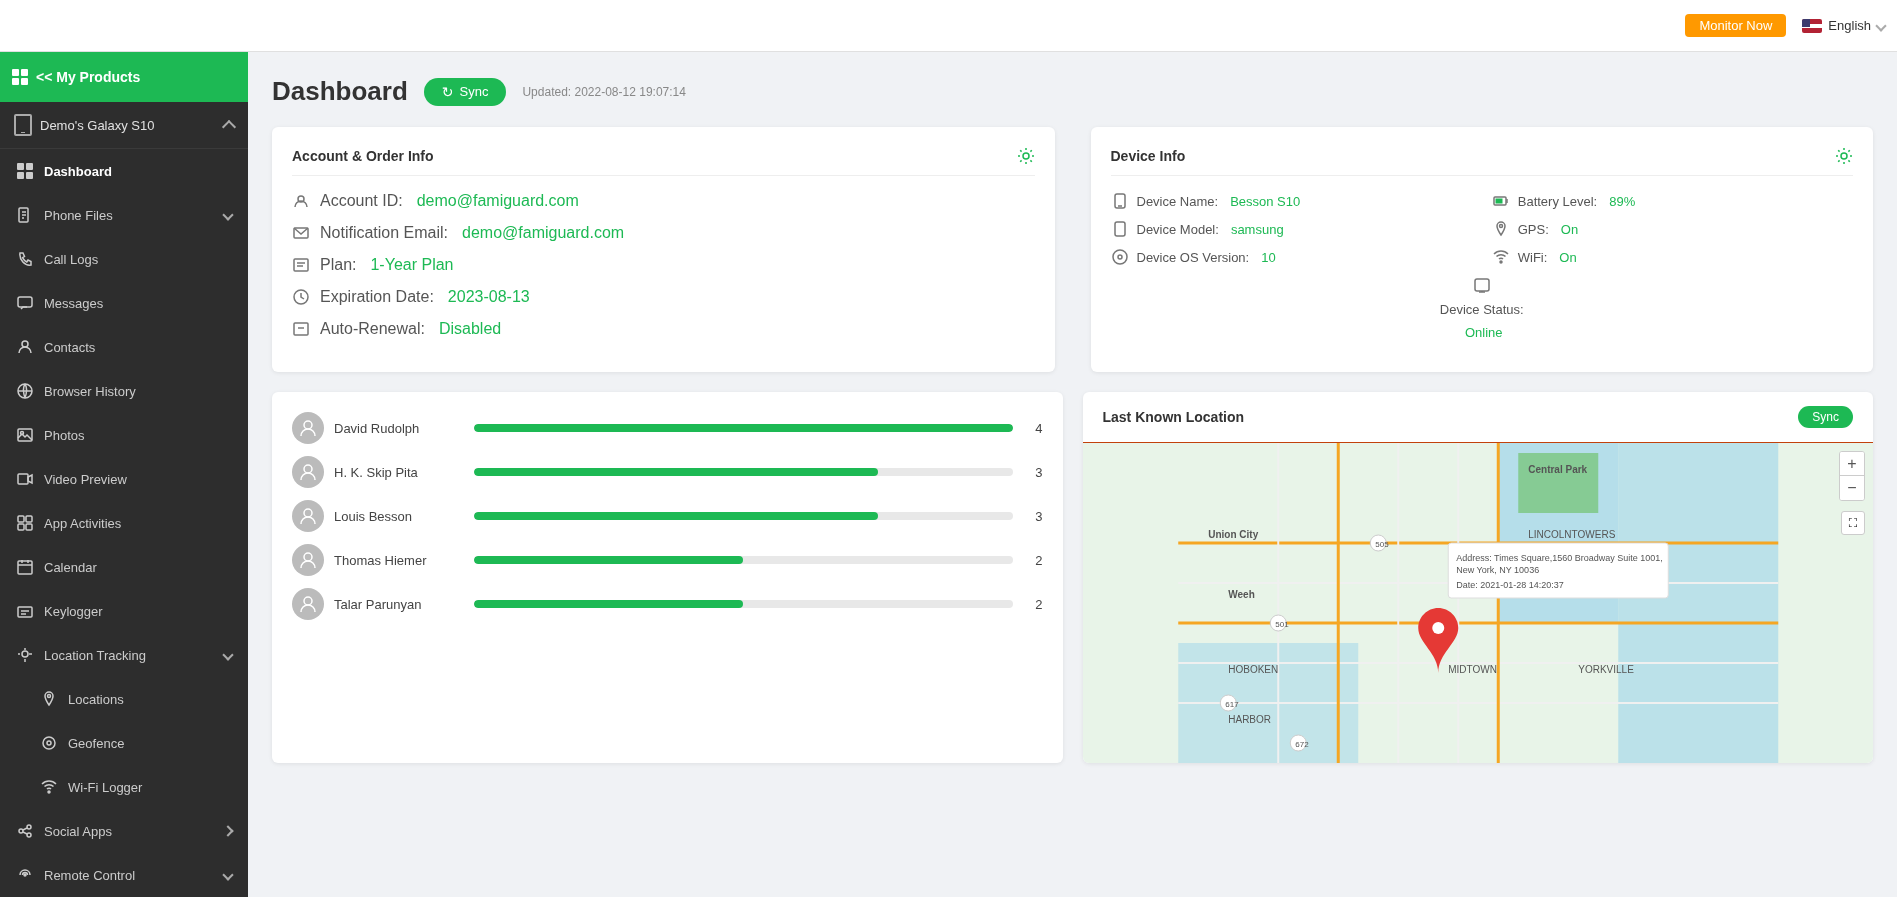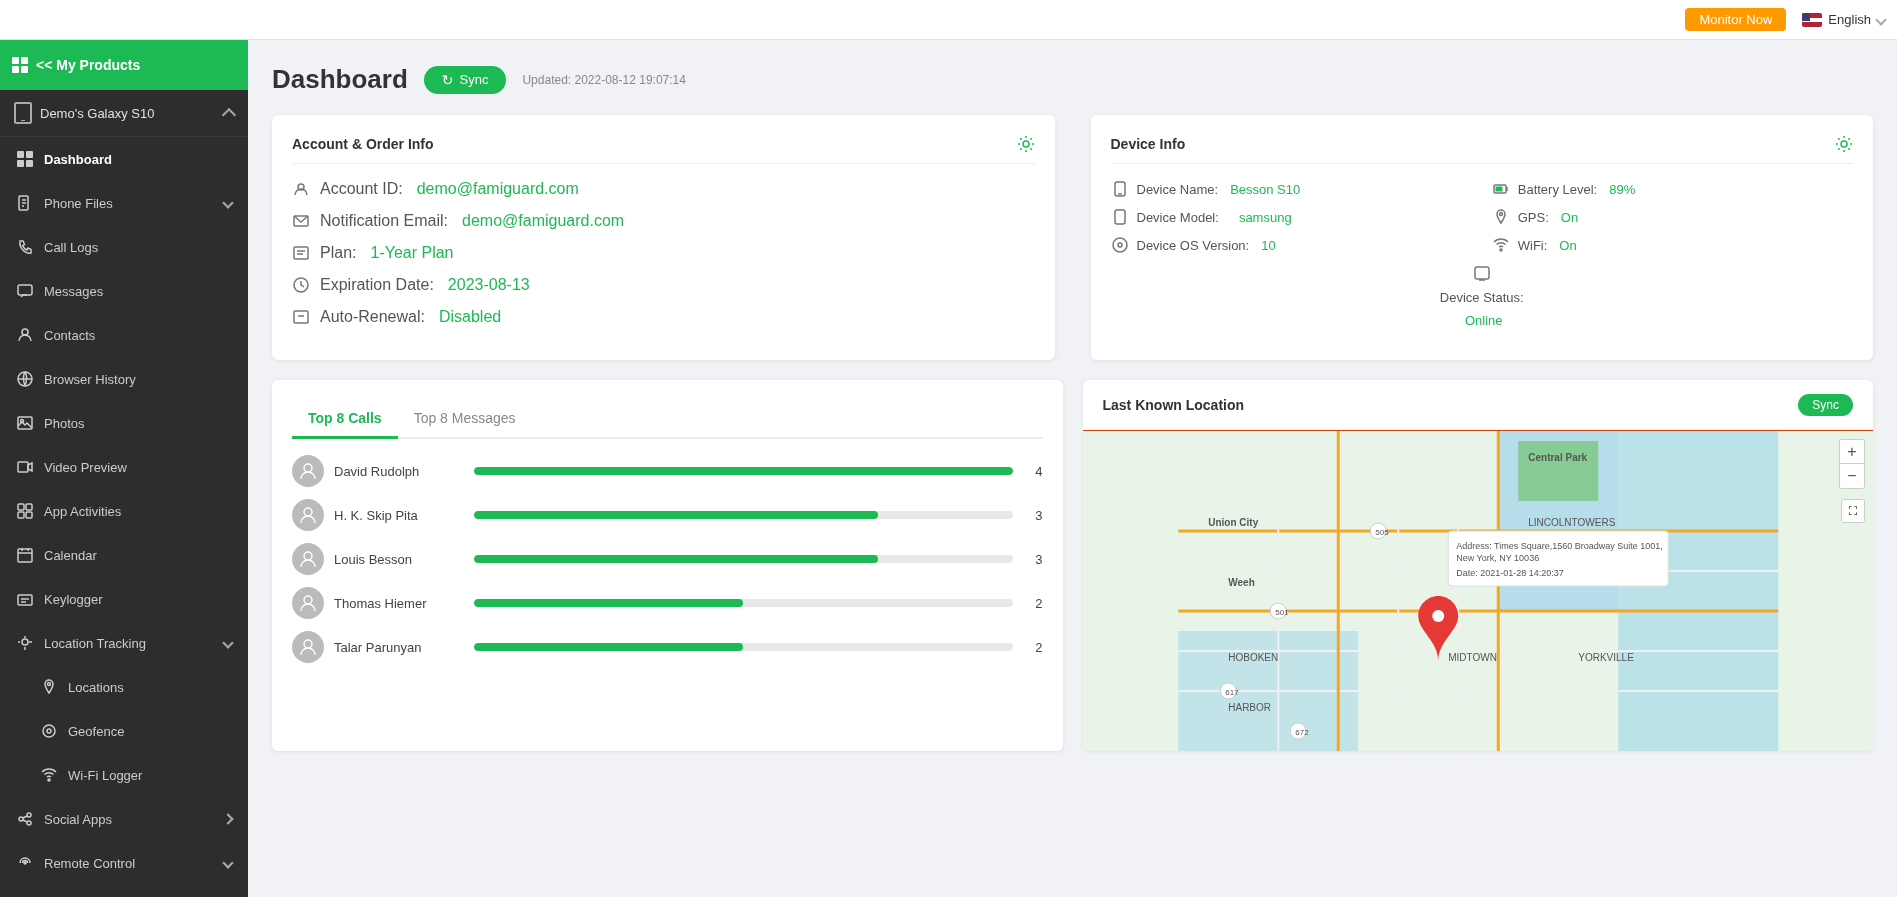--- a/index.html
+++ b/index.html
@@ -1,20 +1,20 @@
 <!DOCTYPE html>
 <html><head>
   <meta charset="utf-8">
   <style>
     * { margin: 0; padding: 0; box-sizing: border-box; }
     body { font-family: Arial, sans-serif; font-size: 13px; background: #f0f2f5; display: flex; flex-direction: column; height: 100vh; overflow: hidden; }
 
     
     .topbar {
-      height: 40px;
+      height: 52px;
       background: #fff;
       display: flex;
       align-items: center;
       justify-content: flex-end;
       padding: 0 12px;
       border-bottom: 1px solid #e0e0e0;
       flex-shrink: 0;
       position: relative;
       z-index: 10;
     }
@@ -755,21 +755,21 @@
             <span>Battery Level:</span>
             <span class="value" style="color:#1db954;margin-left:4px;">89%</span>
           </div>
           <div class="device-info-item">
             <div class="info-icon">
               <svg width="16" height="16" viewBox="0 0 16 16" fill="none" stroke="#777" stroke-width="1.5">
                   <rect x="3" y="1" width="10" height="14" rx="2"></rect>
                 </svg>
             </div>
             <span>Device Model:</span>
-            <span class="value" style="color:#1db954;margin-left:12px;">samsung</span>
+            <span class="value" style="color:#1db954;margin-left:4px;">samsung</span>
           </div>
           <div class="device-info-item">
             <div class="info-icon">
               <svg width="16" height="16" viewBox="0 0 16 16" fill="none" stroke="#777" stroke-width="1.5">
                   <path d="M8 1C5.8 1 4 2.8 4 5c0 3 4 9 4 9s4-6 4-9c0-2.2-1.8-4-4-4z"></path>
                   <circle cx="8" cy="5" r="1.5"></circle>
                 </svg>
             </div>
             <span>GPS:</span>
             <span class="value" style="color:#1db954;margin-left:4px;">On</span>
@@ -807,24 +807,20 @@
             <span>Device Status:</span>
             <span class="value" style="color:#1db954;margin-left:4px;">Online</span>
           </div>
         </div>
       </div>
     </div>
 
     <div class="bottom-row">
 
       <div class="card">
-        <div class="tabs-header">
-          <div class="tab-item active">Top 8 Calls</div>
-          <div class="tab-item">Top 8 Messages</div>
-        </div>
 
         <div id="calls-list">
 
         <div class="call-item">
       <div class="avatar">
         <svg width="20" height="20" viewBox="0 0 20 20" fill="none" stroke="#fff" stroke-width="1.5">
           <circle cx="10" cy="7" r="4"></circle>
           <path d="M3 18c0-3.9 3.1-7 7-7s7 3.1 7 7"></path>
         </svg>
       </div>

